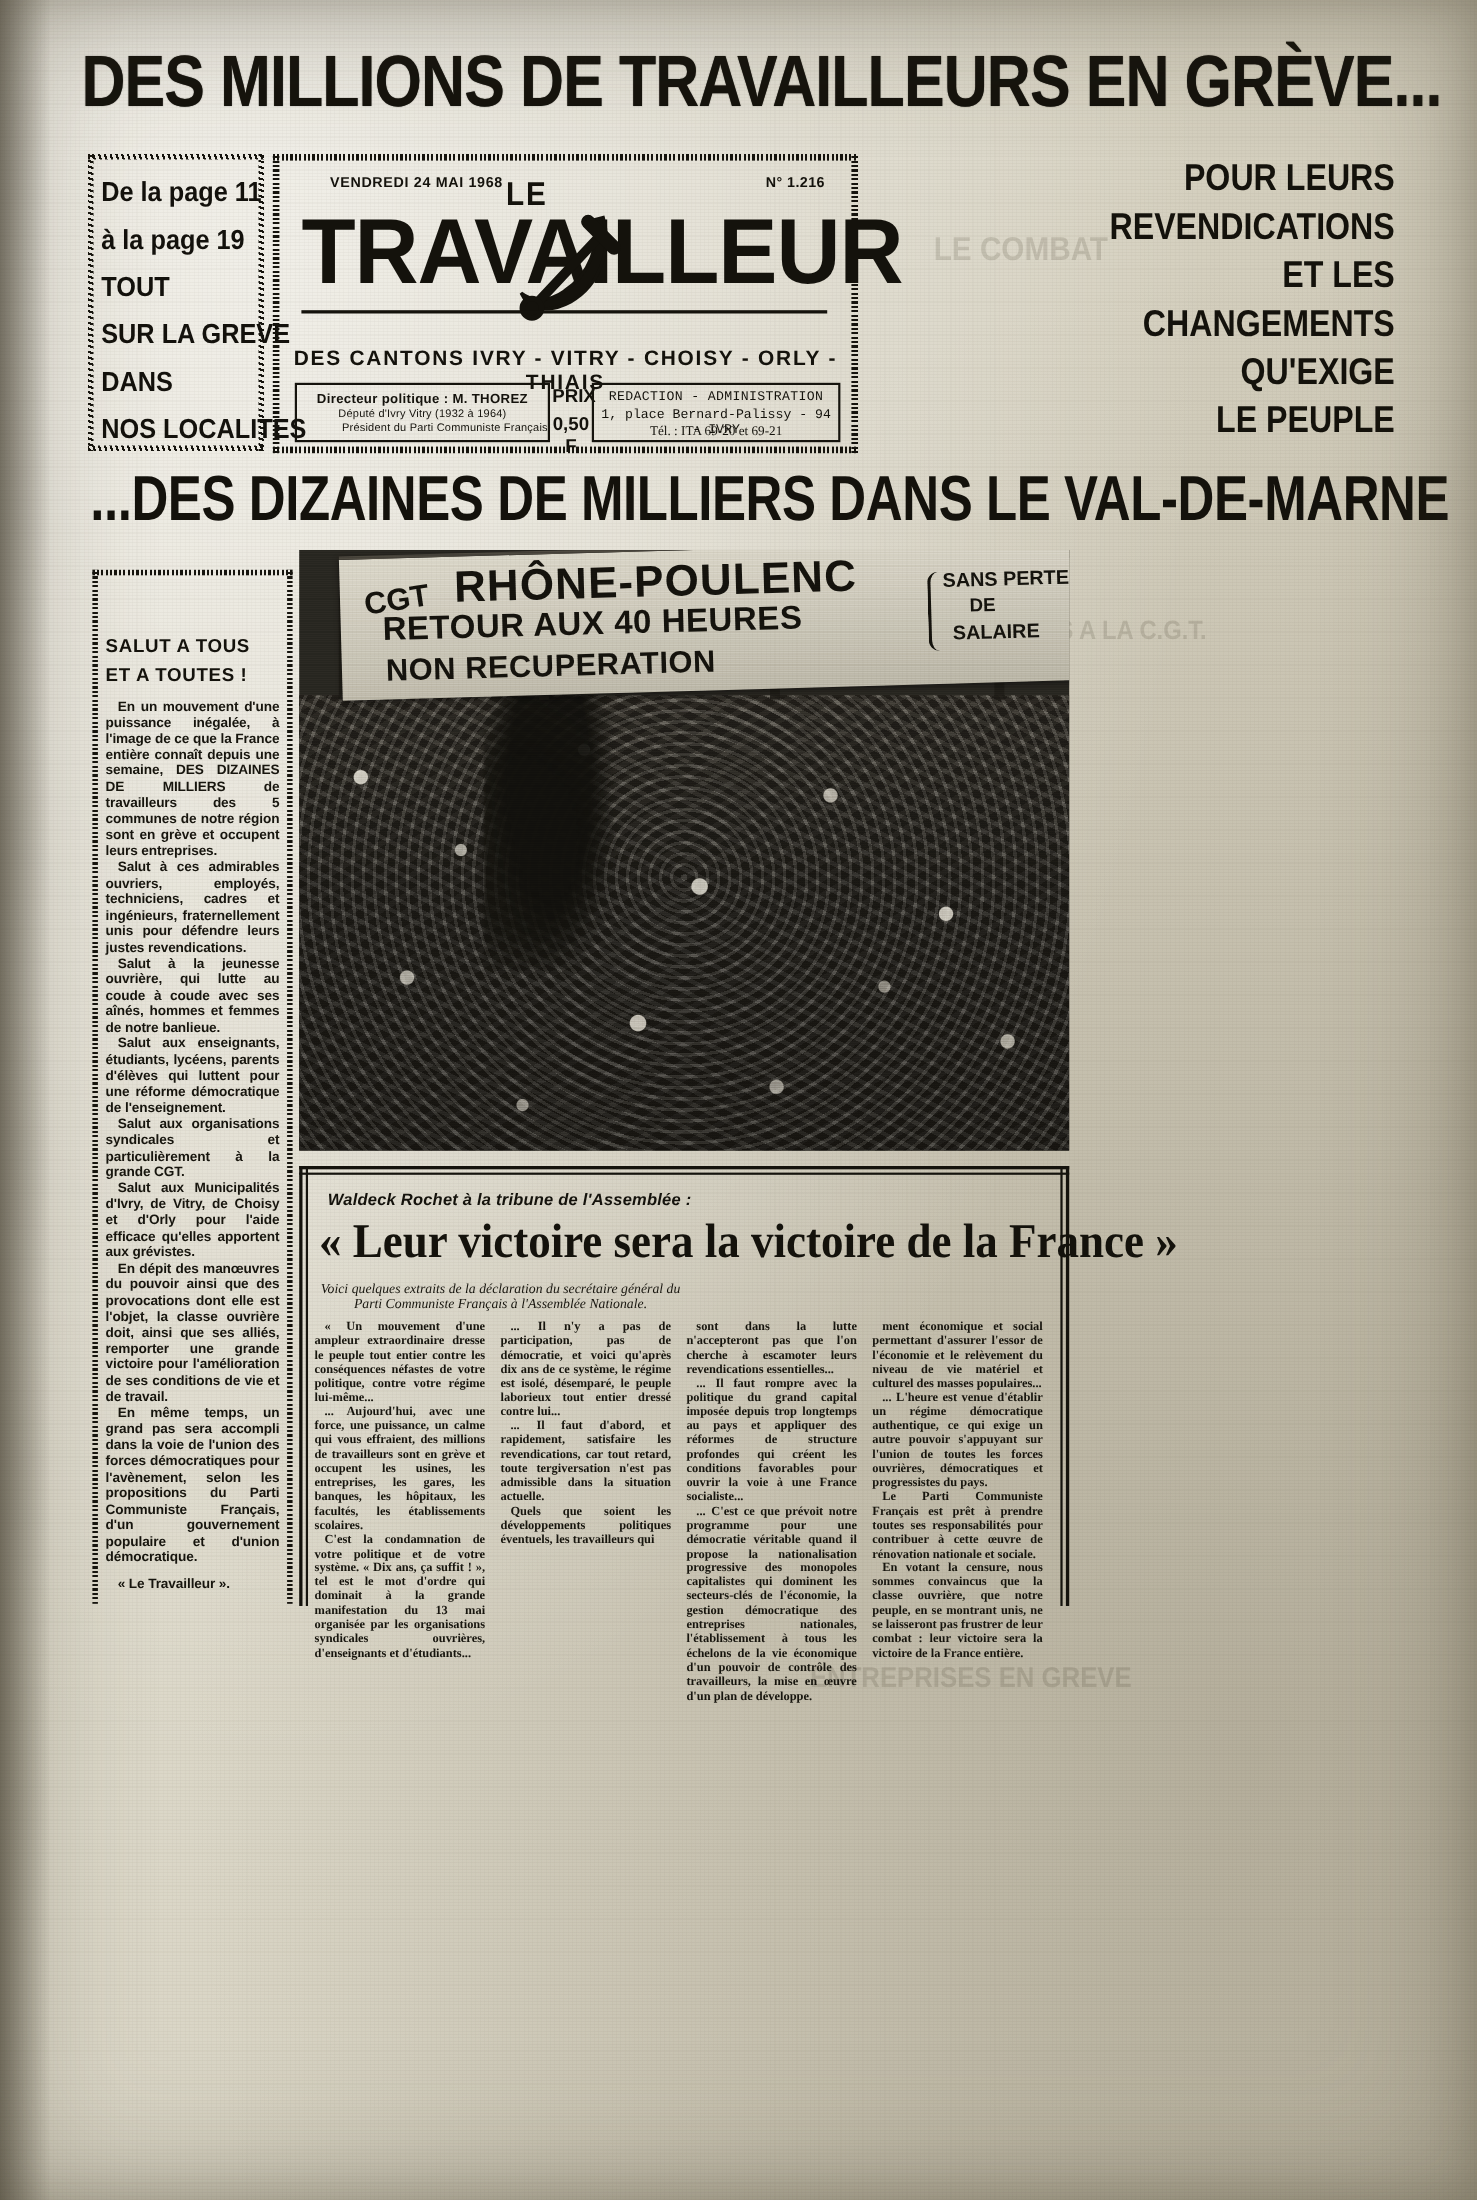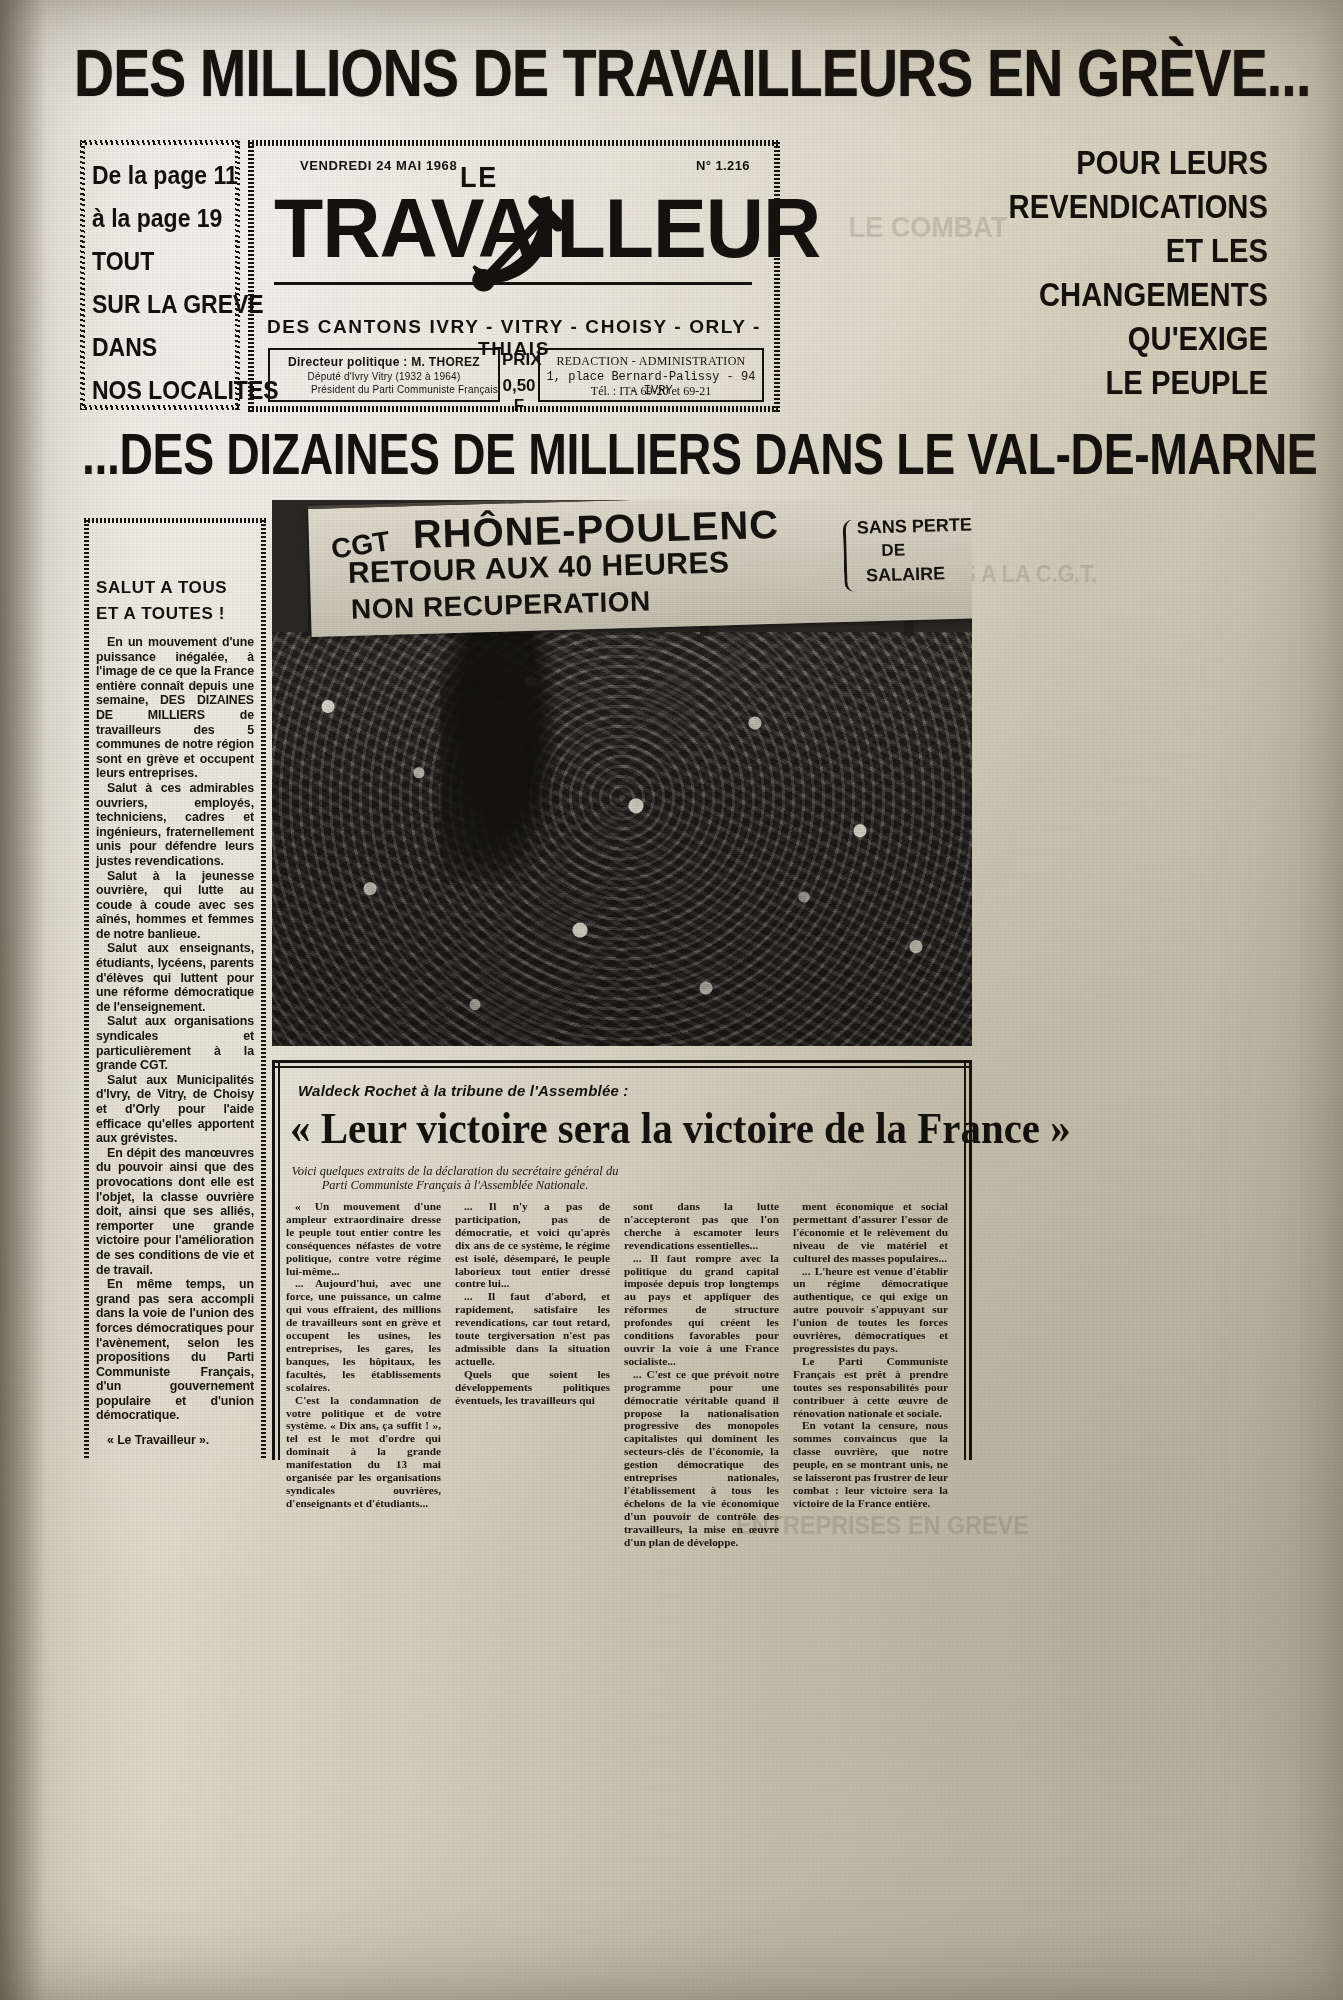--- a/index.html
+++ b/index.html
@@ -128,21 +128,21 @@
     font-weight:700;font-size:19px;letter-spacing:1.6px;color:#14120c;
   }
 
   .imprint{position:absolute;left:20px;top:208px;width:492px;height:50px;}
   .imp-box{position:absolute;border:2px solid #15130d;}
   .imp-dir{left:0;top:0;width:228px;height:50px;}
   .imp-red{left:270px;top:0;width:222px;height:50px;}
   .imp-l1{position:absolute;left:0;right:0;top:5px;text-align:center;font-size:12px;font-weight:700;color:#14120c;letter-spacing:.3px;}
   .imp-l2{position:absolute;left:0;right:0;top:21px;text-align:center;font-size:10px;color:#14120c;letter-spacing:.2px;}
   .imp-l3{position:absolute;left:0;right:0;top:34px;text-align:right;font-size:10px;color:#14120c;letter-spacing:.2px;}
-  .imp-rl1{position:absolute;left:0;right:0;top:4px;text-align:center;font-family:Liberation Serif, serif;font-size:12px;color:#14120c;letter-spacing:.3px;}
+  .imp-rl1{position:absolute;left:0;right:0;top:4px;text-align:center;font-family:Liberation Mono, monospace;font-size:12px;color:#14120c;letter-spacing:.3px;}
   .imp-rl2{position:absolute;left:0;right:0;top:20px;text-align:center;font-family:Liberation Mono, monospace;font-size:12px;color:#14120c;}
   .imp-rl3{position:absolute;left:0;right:0;top:34px;text-align:center;font-family:"Liberation Serif",serif;font-size:12px;color:#14120c;}
   .prix{position:absolute;left:234px;top:2px;width:34px;text-align:center;font-weight:700;font-size:17px;color:#14120c;}
   .prixv{position:absolute;left:230px;top:28px;width:42px;text-align:center;font-weight:700;font-size:17px;color:#14120c;}
 
   
   .edito{position:absolute;left:84px;top:518px;width:182px;height:940px;}
   .ed-bt{position:absolute;left:0;top:0;width:182px;height:5px;}
   .ed-bl{position:absolute;left:0;top:0;bottom:0;width:5px;}
   .ed-br{position:absolute;right:0;top:0;bottom:0;width:5px;}

